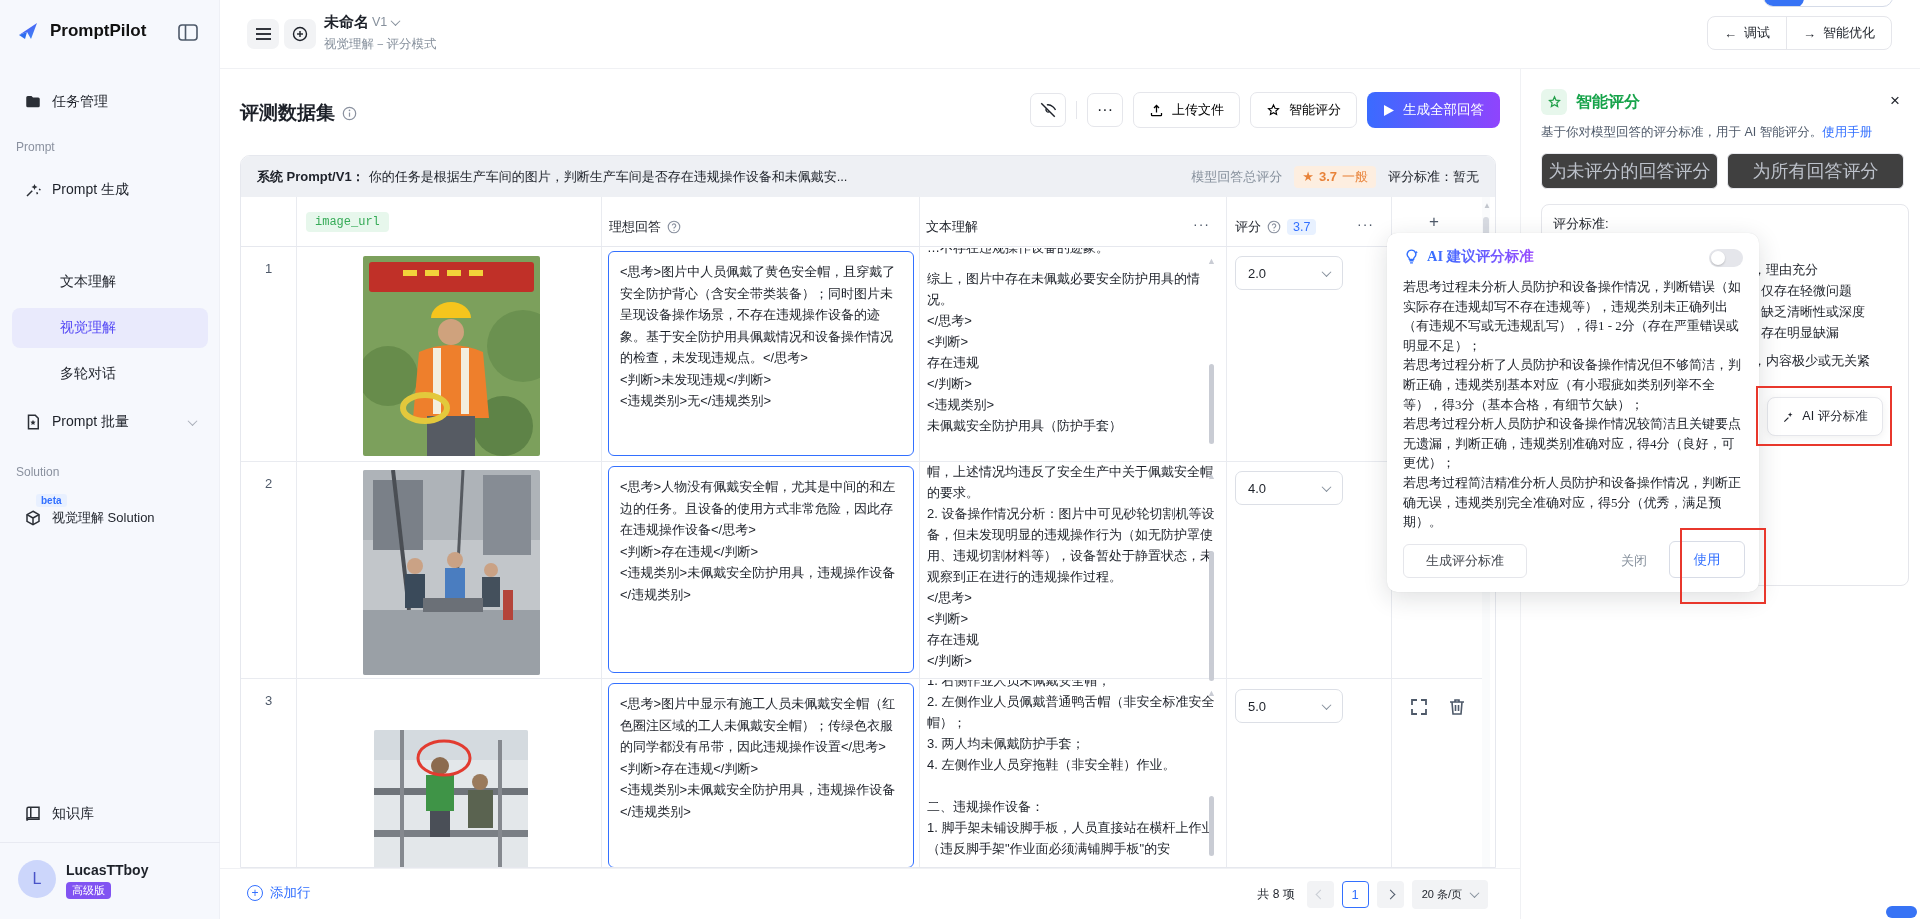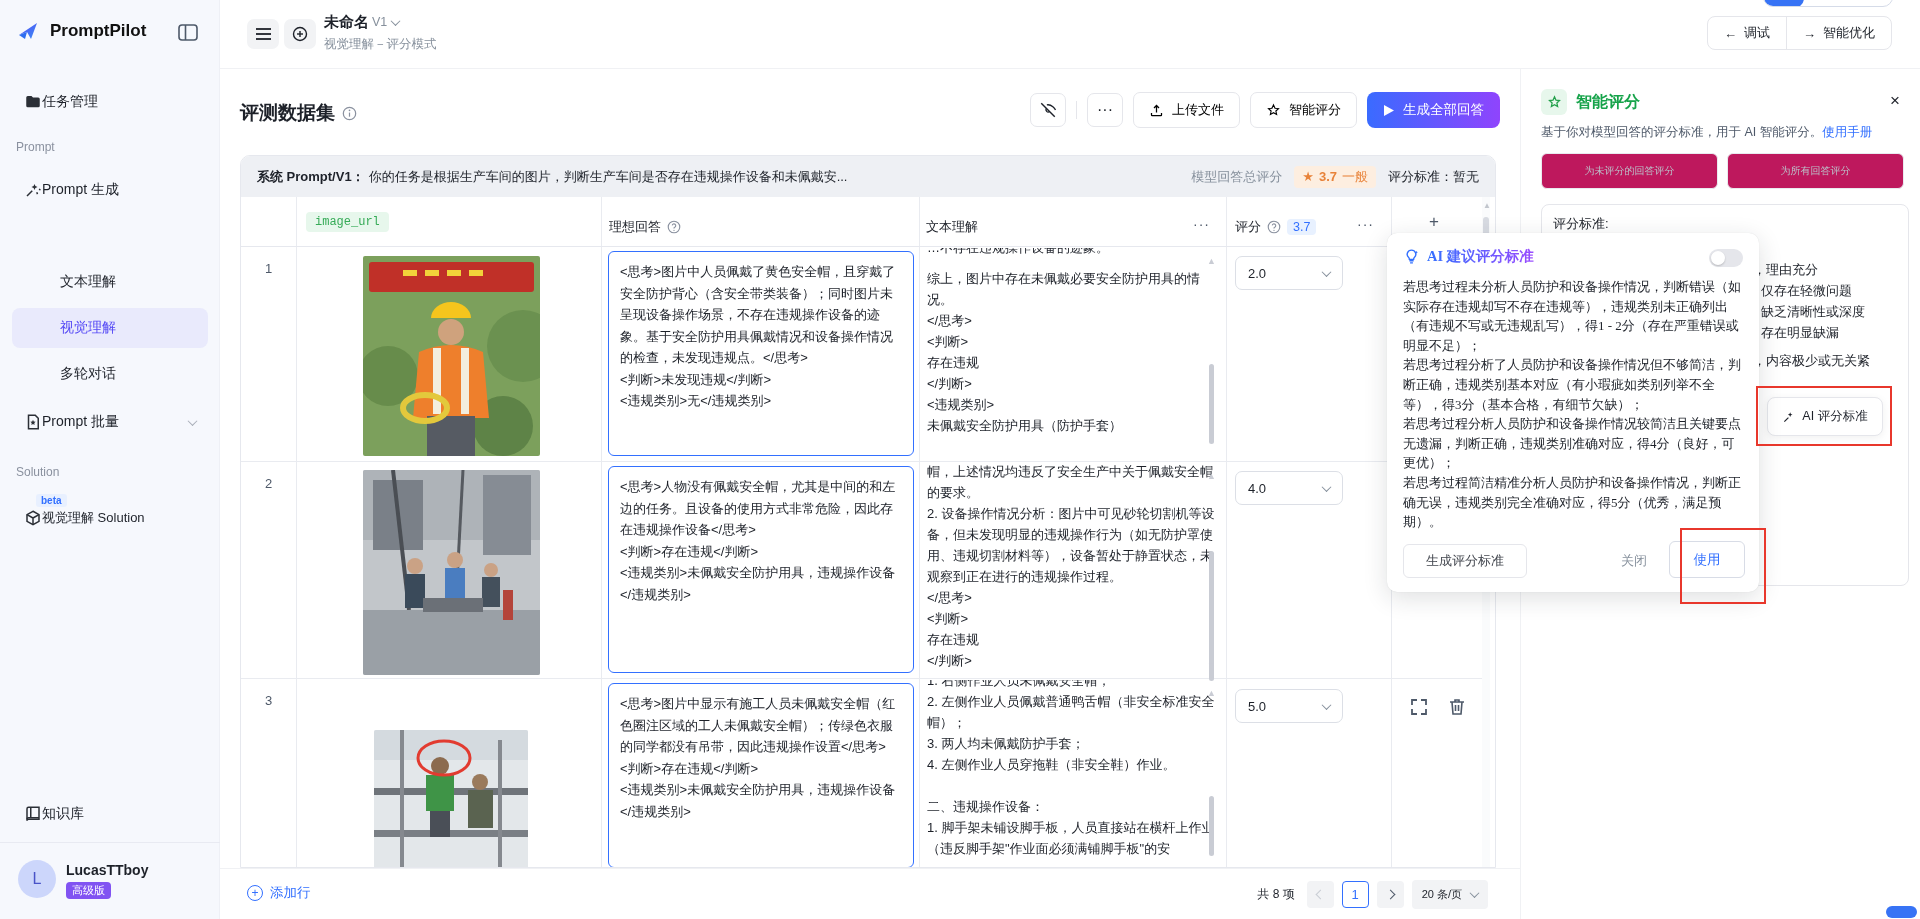--- a/index.html
+++ b/index.html
@@ -8,21 +8,21 @@
   .app { position:relative; width:1920px; height:919px; overflow:hidden; background:#fff; }
 
   
   .sidebar { position:absolute; left:0; top:0; width:220px; height:919px;
     background:#f6f8fd; border-right:1px solid #eef0f6; z-index:2; }
   .logo-row { position:absolute; left:16px; top:18px; display:flex; align-items:center; gap:8px; }
   .logo-mark { width:26px; height:26px; }
   .logo-text { font-size:17px; font-weight:bold; color:#111; }
   .collapse-btn { position:absolute; left:178px; top:24px; width:20px; height:18px; color:#4e5969; }
   .nav-item { position:absolute; left:12px; width:196px; height:40px; display:flex; align-items:center;
-    padding:0 12px; font-size:14px; color:#1d2129; border-radius:8px; cursor:pointer; }
+    gap:10px; padding:0 12px; font-size:14px; color:#1d2129; border-radius:8px; cursor:pointer; }
   .nav-item .nicon { width:18px; height:18px; flex:0 0 18px; color:#2b2f36; }
   .nav-section { position:absolute; left:16px; font-size:12px; color:#8a919f; }
   .nav-item.purple, .nav-item.purple .nicon { color:#5549f5; }
   .nav-item.child { padding-left:48px; }
   .nav-item.selected { background:#e9eafc; color:#5549f5; }
   .nav-chev { margin-left:auto; color:#a9aeb8; }
   .beta-tag { position:absolute; left:36px; top:494px; font-size:10px; color:#3370ff;
     background:#e8f0ff; border-radius:3px; padding:1px 5px; font-weight:bold; }
   .side-divider { position:absolute; left:0; top:842px; width:220px; border-top:1px solid #e8eaf2; }
   .user-row { position:absolute; left:18px; top:860px; display:flex; gap:10px; }
@@ -129,22 +129,22 @@
   
   .right-panel { position:absolute; left:1520px; top:69px; width:400px; height:850px; background:#fff;
     border-left:1px solid #f0f1f4; z-index:1; }
   .rp-head { position:absolute; left:20px; top:20px; display:flex; gap:9px; align-items:center; }
   .rp-icon { width:26px; height:26px; background:#e7f7ec; border-radius:6px; color:#22a04a;
     display:flex; align-items:center; justify-content:center; }
   .rp-title { font-size:16px; font-weight:bold; color:#16a34a; }
   .rp-close { position:absolute; right:20px; top:22px; font-size:17px; color:#1d2129; cursor:pointer; }
   .rp-desc { position:absolute; left:20px; top:55px; width:362px; font-size:12.5px; color:#4e5969; }
   .rp-desc a { color:#3370ff; text-decoration:none; cursor:pointer; }
-  .rp-btn { position:absolute; top:84px; width:177px; height:36px; background:#be185d; border:1px solid #e9eaef;
-    border-radius:6px; color:#bcc1ca; font-size:10px; display:flex; align-items:center; justify-content:center; }
+  .rp-btn { position:absolute; top:84px; width:177px; height:36px; background:#404040; border:1px solid #e9eaef;
+    border-radius:6px; color:#bcc1ca; font-size:18px; display:flex; align-items:center; justify-content:center; }
   .criteria-box { position:absolute; left:20px; top:135px; width:368px; height:382px;
     border:1px solid #e5e6eb; border-radius:8px; z-index:0; }
   .criteria-label { position:absolute; left:32px; top:146px; font-size:13px; color:#1d2129; }
   .frag { position:absolute; font-size:13px; color:#1d2129; white-space:nowrap; z-index:1; }
   .ai-crit-btn { position:absolute; left:246px; top:328px; width:116px; height:39px; background:#fff;
     border:1px solid #e5e6eb; border-radius:8px; box-shadow:0 2px 8px rgba(0,0,0,.06); display:flex;
     align-items:center; justify-content:center; gap:6px; font-size:12.5px; cursor:pointer; z-index:1; }
 
   
   .ai-panel { position:absolute; left:1387px; top:233px; width:372px; height:359px; background:#fff;

